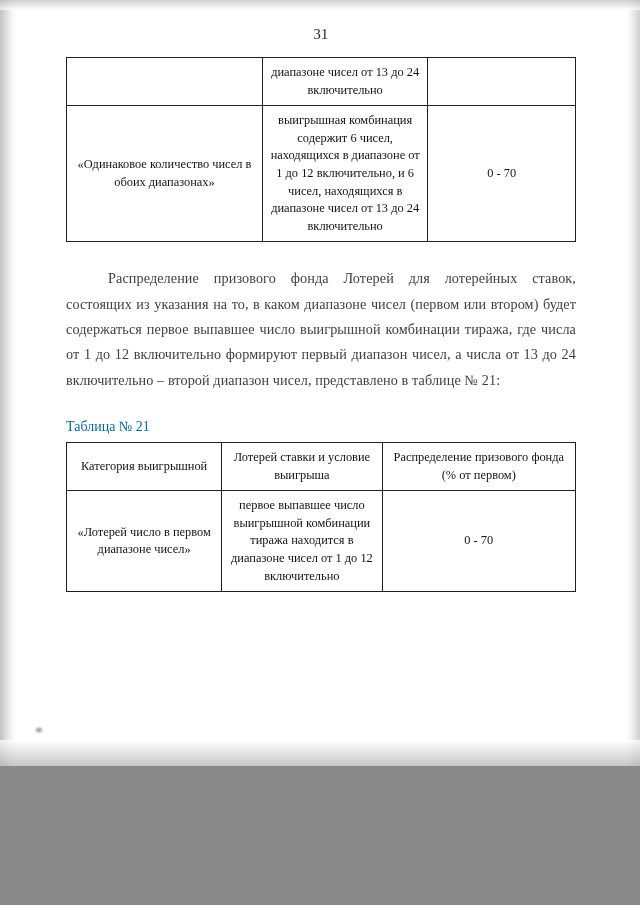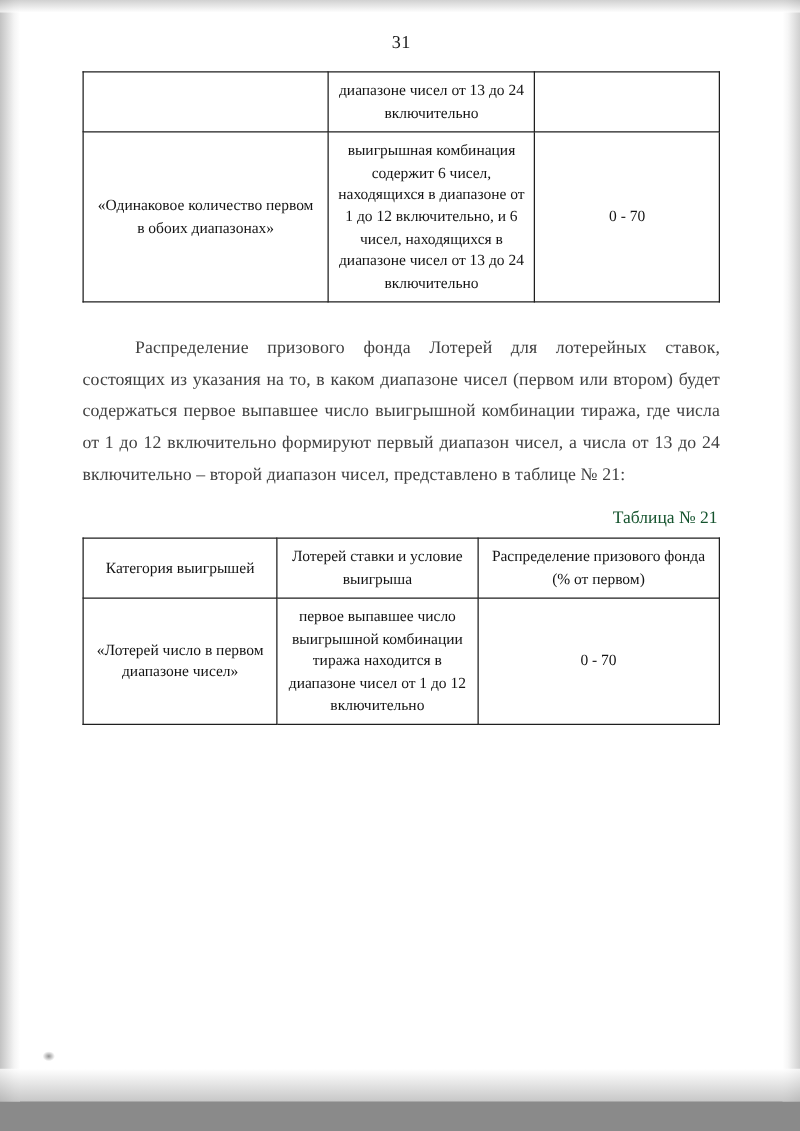--- a/index.html
+++ b/index.html
@@ -9,21 +9,21 @@
   }
   body {
     width: 640px;
     height: 905px;
     overflow: hidden;
     font-family: "Liberation Serif", serif;
   }
   .page {
     position: relative;
     width: 640px;
-    height: 881px;
+    height: 766px;
     background: #ffffff;
     box-sizing: border-box;
     overflow: hidden;
   }
   
   .scan-edge-left {
     position: absolute;
     left: 0; top: 0;
     width: 16px; height: 905px;
     background: linear-gradient(to right, #b8b8b8, #f2f2f2 70%, #ffffff);
@@ -102,24 +102,23 @@
     font-size: 14.2px;
     line-height: 1.78;
     color: #404040;
     text-align: justify;
     text-indent: 42px;
     margin-top: 24px;
     margin-bottom: 0;
     letter-spacing: .1px;
   }
   .table-caption {
-    text-align: right;
     font-size: 14px;
-    color: #14532d;
-    margin-top: 14px;
+    color: #0369a1;
+    margin-top: 26px;
     padding-right: 2px;
   }
   .cell-head {
     font-weight: normal;
   }
   .smudge-bl {
     position: absolute;
     left: 34px;
     bottom: 32px;
     width: 10px;
@@ -148,40 +147,40 @@
           <col class="c2">
           <col class="c3">
       </colgroup>
       <tbody>
         <tr>
           <td></td>
           <td>диапазоне чисел от 13 до 24 включительно</td>
           <td></td>
         </tr>
         <tr>
-          <td>«Одинаковое количество первом в обоих диапазонах»</td>
+          <td>«Одинаковое количество чисел в обоих диапазонах»</td>
           <td>выигрышная комбинация содержит 6 чисел, находящихся в диапазоне от 1 до 12 включительно, и 6 чисел, находящихся в диапазоне чисел от 13 до 24 включительно</td>
           <td>0 - 70</td>
         </tr>
       </tbody>
     </table>
 
     <p class="para">Распределение призового фонда Лотерей для лотерейных ставок, состоящих из указания на то, в каком диапазоне чисел (первом или втором) будет содержаться первое выпавшее число выигрышной комбинации тиража, где числа от 1 до 12 включительно формируют первый диапазон чисел, а числа от 13 до 24 включительно – второй диапазон чисел, представлено в таблице № 21:</p>
 
     <div class="table-caption">Таблица № 21</div>
 
     <table class="doc-table t2">
       <colgroup>
         <col class="c1">
           <col class="c2">
           <col class="c3">
       </colgroup>
       <thead>
         <tr>
-          <th class="cell-head">Категория выигрышей</th>
+          <th class="cell-head">Категория выигрышной</th>
           <th class="cell-head">Лотерей ставки и условие выигрыша</th>
           <th class="cell-head">Распределение призового фонда (% от первом)</th>
         </tr>
       </thead>
       <tbody>
         <tr>
           <td>«Лотерей число в первом диапазоне чисел»</td>
           <td>первое выпавшее число выигрышной комбинации тиража находится в диапазоне чисел от 1 до 12 включительно</td>
           <td>0 - 70</td>
         </tr>

